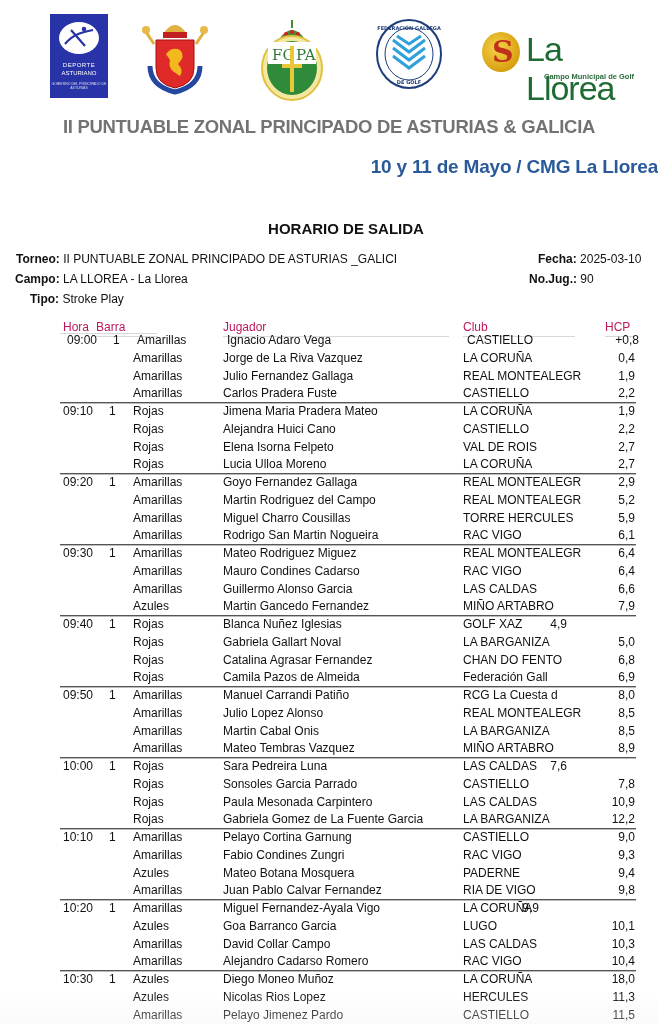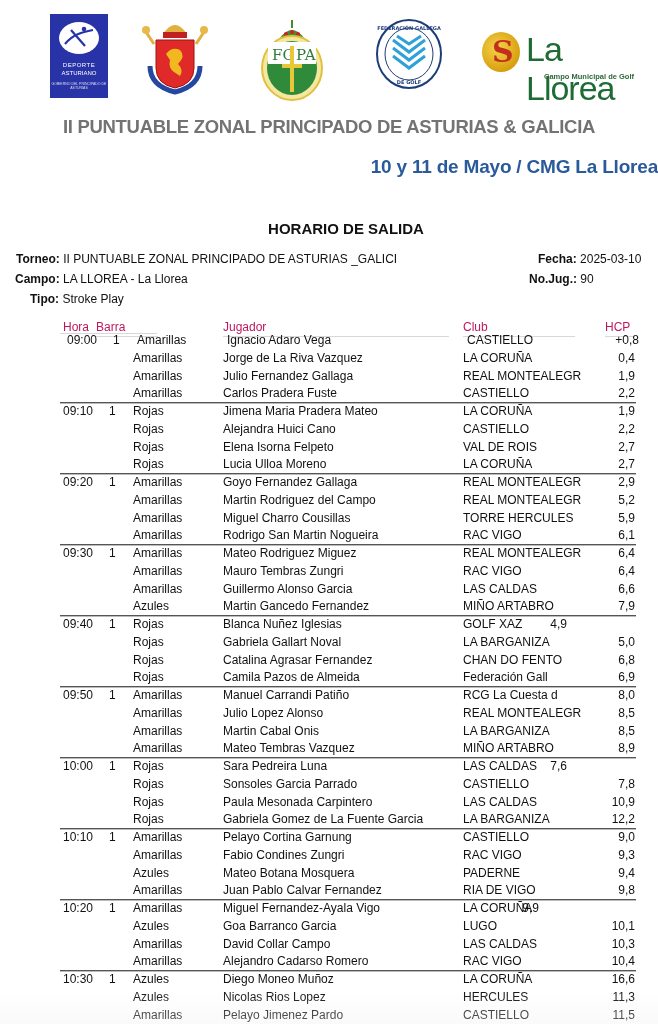--- a/index.html
+++ b/index.html
@@ -248,21 +248,21 @@
     <div class="row" style="position: absolute; left: 0px; width: 658px; top: 213px;">
       <span class="c-hora">09:30</span>
       <span class="c-barra">1</span>
       <span class="c-tee">Amarillas</span>
       <span class="c-jug">Mateo Rodriguez Miguez</span>
       <span class="c-club">REAL MONTEALEGR</span>
       <span class="c-hcp">6,4</span>
     </div>
     <div class="row" style="position: absolute; left: 0px; width: 658px; top: 230.75px;">
       <span class="c-tee">Amarillas</span>
-      <span class="c-jug">Mauro Tembras Zungri</span>
+      <span class="c-jug">Mauro Condines Cadarso</span>
       <span class="c-club">RAC VIGO</span>
       <span class="c-hcp">6,4</span>
     </div>
     <div class="row" style="position: absolute; left: 0px; width: 658px; top: 248.5px;">
       <span class="c-tee">Amarillas</span>
       <span class="c-jug">Guillermo Alonso Garcia</span>
       <span class="c-club">LAS CALDAS</span>
       <span class="c-hcp">6,6</span>
     </div>
     <div class="row" style="position: absolute; left: 0px; width: 658px; top: 266.25px;">
@@ -406,21 +406,21 @@
       <span class="c-club">RAC VIGO</span>
       <span class="c-hcp">10,4</span>
     </div>
     <div class="sep" style="top: 638px;"></div>
     <div class="row" style="position: absolute; left: 0px; width: 658px; top: 639px;">
       <span class="c-hora">10:30</span>
       <span class="c-barra">1</span>
       <span class="c-tee">Azules</span>
       <span class="c-jug">Diego Moneo Muñoz</span>
       <span class="c-club">LA CORUÑA</span>
-      <span class="c-hcp">16,6</span>
+      <span class="c-hcp">18,0</span>
     </div>
     <div class="row" style="position: absolute; left: 0px; width: 658px; top: 656.75px;">
       <span class="c-tee">Azules</span>
       <span class="c-jug">Nicolas Rios Lopez</span>
       <span class="c-club">HERCULES</span>
       <span class="c-hcp">11,3</span>
     </div>
     <div class="row" style="position: absolute; left: 0px; width: 658px; top: 674.5px;">
       <span class="c-tee">Amarillas</span>
       <span class="c-jug">Pelayo Jimenez Pardo</span>

